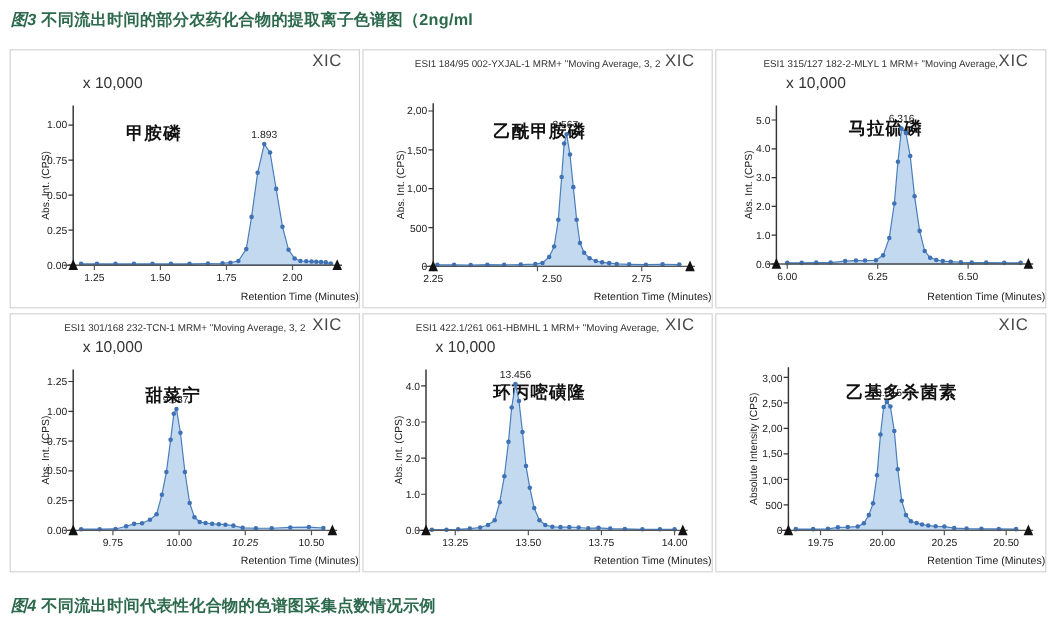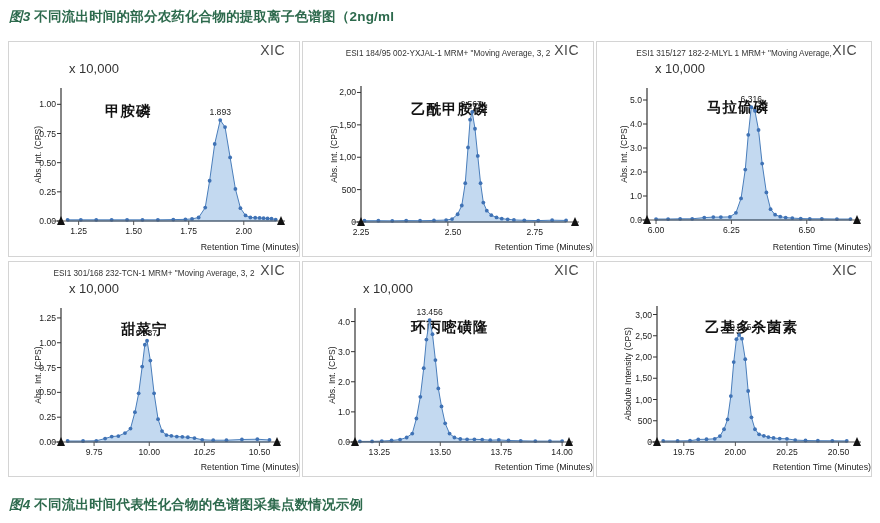--- a/index.html
+++ b/index.html
@@ -159,21 +159,21 @@
       <div class="hdr">ESI1 184/95 002-YXJAL-1 MRM+ "Moving Average, 3, 2</div>
       <div class="xic">XIC</div>
       <div class="ylab" style="left: 26px; top: 180px; width: 136px; text-align: center;">Abs. Int. (CPS)</div>
       <div class="xlab">Retention Time (Minutes)</div>
       <div class="tick-y" style="left: 0px; width: 53px; top: 180px;">0</div>
       <div class="tick-y" style="left: 0px; width: 53px; top: 147.619px;">500</div>
       <div class="tick-y" style="left: 0px; width: 53px; top: 115.238px;">1,00</div>
       <div class="tick-y" style="left: 0px; width: 53px; top: 82.8571px;">1,50</div>
       <div class="tick-y" style="left: 0px; width: 53px; top: 50.4762px;">2,00</div>
       <div class="tick-x" style="left: 58px; top: 185px;">2.25</div>
-      <div class="tick-x" style="left: 150px; top: 185px; text-align: center;">2.50</div>
+      <div class="tick-x" style="left: 157px; top: 185px; text-align: center;">2.50</div>
       <div class="tick-x" style="left: 231.77px; top: 185px;">2.75</div>
       <div class="peaklbl" style="left: 168.17px; top: 56.9048px;">2.567</div>
       <div class="cname" style="left: 108px; top: 58px;">乙酰甲胺磷</div>
       <div class="plot" style="left: 44px; top: 30px;">
         <svg width="240" height="164">
           <path d="M 17.48 150.00 L 17.48 148.70 L 31.38 148.70 L 45.28 148.83 L 59.18 148.58 L 73.08 148.70 L 86.98 148.45 L 99.15 148.06 L 105.06 147.09 L 110.62 142.23 L 114.79 133.49 L 118.26 111.14 L 121.04 75.52 L 123.13 47.68 L 125.21 39.90 L 127.99 56.74 L 130.77 83.94 L 133.55 111.14 L 136.33 130.57 L 139.81 138.67 L 144.33 143.20 L 149.54 145.47 L 154.75 146.63 L 160.66 147.28 L 166.92 147.93 L 177.34 148.32 L 191.25 148.58 L 205.15 148.19 L 219.05 148.45 L 219.05 150.00 Z" fill="#c3d9f0" stroke="#4a7ebb" stroke-width="1"></path>
           <circle cx="17.48" cy="148.70" r="1.9" fill="#3f72b5"></circle>
           <circle cx="31.38" cy="148.70" r="1.9" fill="#3f72b5"></circle>
           <circle cx="45.28" cy="148.83" r="1.9" fill="#3f72b5"></circle>
           <circle cx="59.18" cy="148.58" r="1.9" fill="#3f72b5"></circle>
@@ -340,20 +340,21 @@
           <path d="M 47.09 148.00 L 47.09 152.00" stroke="#555" stroke-width="1"></path>
           <path d="M 102.25 148.00 L 102.25 152.00" stroke="#555" stroke-width="1"></path>
           <path d="M 157.40 148.00 L 157.40 152.00" stroke="#555" stroke-width="1"></path>
           <path d="M 212.56 148.00 L 212.56 152.00" stroke="#555" stroke-width="1"></path>
           <path d="M 10.00 152.00 L 18.00 152.00 L 14.00 143.00 Z" fill="#111"></path>
           <path d="M 226.00 152.00 L 234.00 152.00 L 230.00 143.00 Z" fill="#111"></path>
         </svg>
       </div>
     </div>
     <div class="panel">
+      <div class="hdr">ESI1 422.1/261 061-HBMHL 1 MRM+ "Moving Average,</div>
       <div class="xic">XIC</div>
       <div class="mult" style="left: 60px;">x 10,000</div>
       <div class="ylab" style="left: 24px; top: 180px; width: 134px; text-align: center;">Abs. Int. (CPS)</div>
       <div class="xlab">Retention Time (Minutes)</div>
       <div class="tick-y" style="left: 0px; width: 47px; top: 180px;">0.0</div>
       <div class="tick-y" style="left: 0px; width: 47px; top: 149.888px;">1.0</div>
       <div class="tick-y" style="left: 0px; width: 47px; top: 119.775px;">2.0</div>
       <div class="tick-y" style="left: 0px; width: 47px; top: 89.6629px;">3.0</div>
       <div class="tick-y" style="left: 0px; width: 47px; top: 59.5506px;">4.0</div>
       <div class="tick-x" style="left: 76.3678px; top: 185px;">13.25</div>

